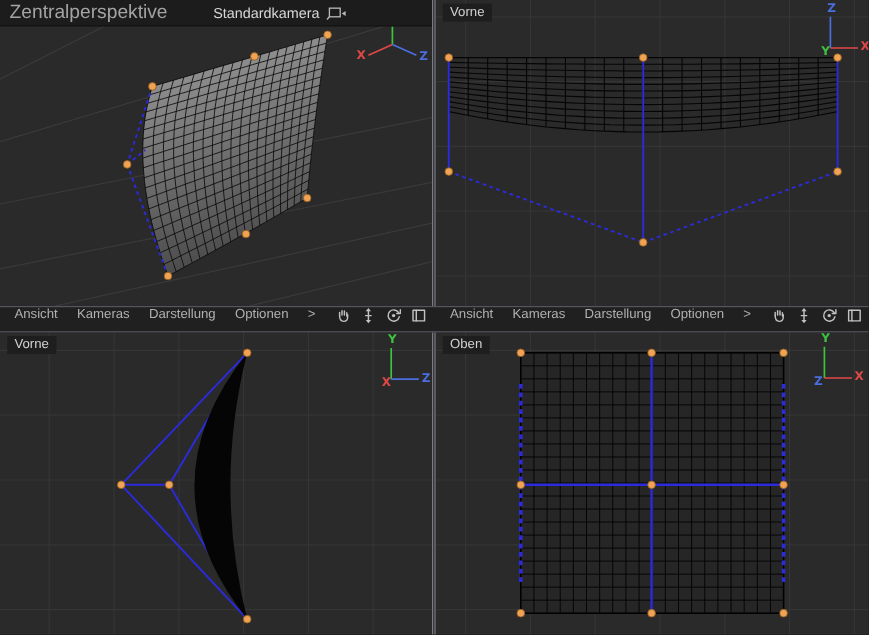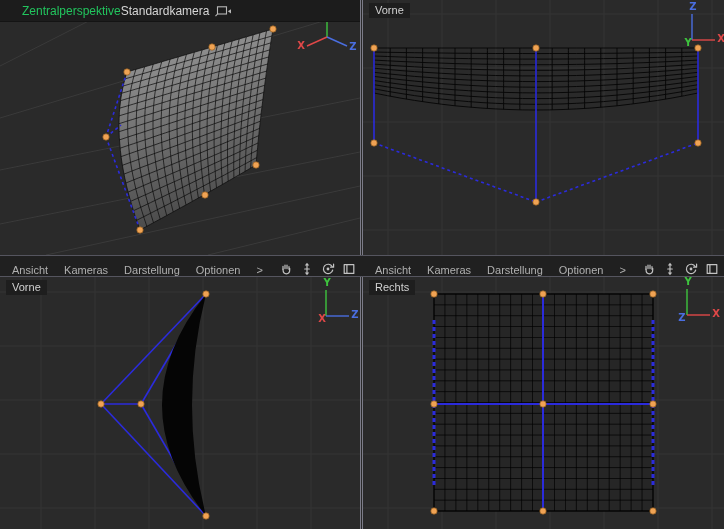--- a/index.html
+++ b/index.html
@@ -2,30 +2,30 @@
 <html><head>
 <meta charset="utf-8">
 <style>
   html,body{margin:0;padding:0;background:#1a1a1a;}
   .window{position:relative;width:724px;height:529px;background:#232323;overflow:hidden;
           font-family:"Liberation Sans",sans-serif;-webkit-font-smoothing:antialiased;}
   .vp{position:absolute;overflow:hidden;background:#2a2a2a;}
   .vp svg.canvas{position:absolute;left:0;top:0;display:block;}
   .vp-header{position:absolute;left:0;top:0;width:100%;height:22px;background:#1c1c1c;
              display:flex;align-items:center;z-index:3;border-bottom:1px solid #141414;box-sizing:border-box;}
-  .vp-title{color:#22c55e;font-size:12px;margin-left:22px;}
-  .vp-camera{color:#d6d6d6;font-size:12px;cursor:default;}
+  .vp-title{color:#a3a3a3;font-size:16px;margin-left:8px;}
+  .vp-camera{color:#d6d6d6;font-size:12px;margin-left:38px;cursor:default;}
   .cam-ic{margin-left:5px;color:#b8b8b8;display:inline-flex;align-items:center;}
   .chip{position:absolute;left:6px;top:3px;background:#1e1e1e;color:#d2d2d2;font-size:11px;
         padding:1px 6px 2px 6px;z-index:3;}
   .divider-v{position:absolute;width:3px;background:#2a2a2a;border-left:1px solid #7b7b88;
              border-right:1px solid #7b7b88;box-sizing:border-box;z-index:4;}
   .menurow{position:absolute;left:0;width:724px;height:22px;background:#202020;z-index:5;
            border-top:1px solid #55555f;border-bottom:1px solid #55555f;box-sizing:border-box;}
-  .menubar{position:absolute;top:0;height:20px;display:flex;align-items:flex-end;gap:16px;
+  .menubar{position:absolute;top:0;height:20px;display:flex;align-items:flex-start;gap:16px;
            padding-left:12px;box-sizing:border-box;}
   .menu-item{color:#b0b0b0;font-size:11px;white-space:nowrap;cursor:default;}
   .menu-icons{margin-left:auto;display:flex;align-items:center;gap:7px;padding-right:5px;}
   .menu-icons .mi{width:14px;height:14px;color:#c2c2c2;display:inline-flex;}
 </style>
 </head>
 <body>
 
 <div class="window">
 
@@ -317,21 +317,21 @@
           <circle cx="290" cy="234" r="3.2" fill="#f0a354" stroke="#8f5a1d" stroke-width="0.7"></circle>
         </g>
         <g font-family="&quot;DejaVu Sans&quot;,sans-serif" font-size="10" font-weight="bold">
           <line x1="324" y1="38" x2="324" y2="12" stroke="#3ec43e" stroke-width="1.4"></line>
           <text x="325" y="8" fill="#3ec43e" text-anchor="middle">Y</text>
           <line x1="324" y1="38" x2="347" y2="38" stroke="#e04848" stroke-width="1.4"></line>
           <text x="353" y="40" fill="#e04848" text-anchor="middle">X</text>
           <text x="319" y="44" fill="#4a6ee0" text-anchor="middle">Z</text>
         </g>
       </svg>
-    <div class="chip">Rechts</div>
+    <div class="chip">Oben</div>
   </div>
 
   <div class="divider-v" id="divider" style="left: 360px; top: 0px; height: 529px;"></div>
 
   <div class="menurow" id="menurow" style="top: 255px;">
     <div class="menubar" id="menubar-left" style="left:0;width:360px;">
         <span class="menu-item">Ansicht</span>
         <span class="menu-item">Kameras</span>
         <span class="menu-item">Darstellung</span>
         <span class="menu-item">Optionen</span>

